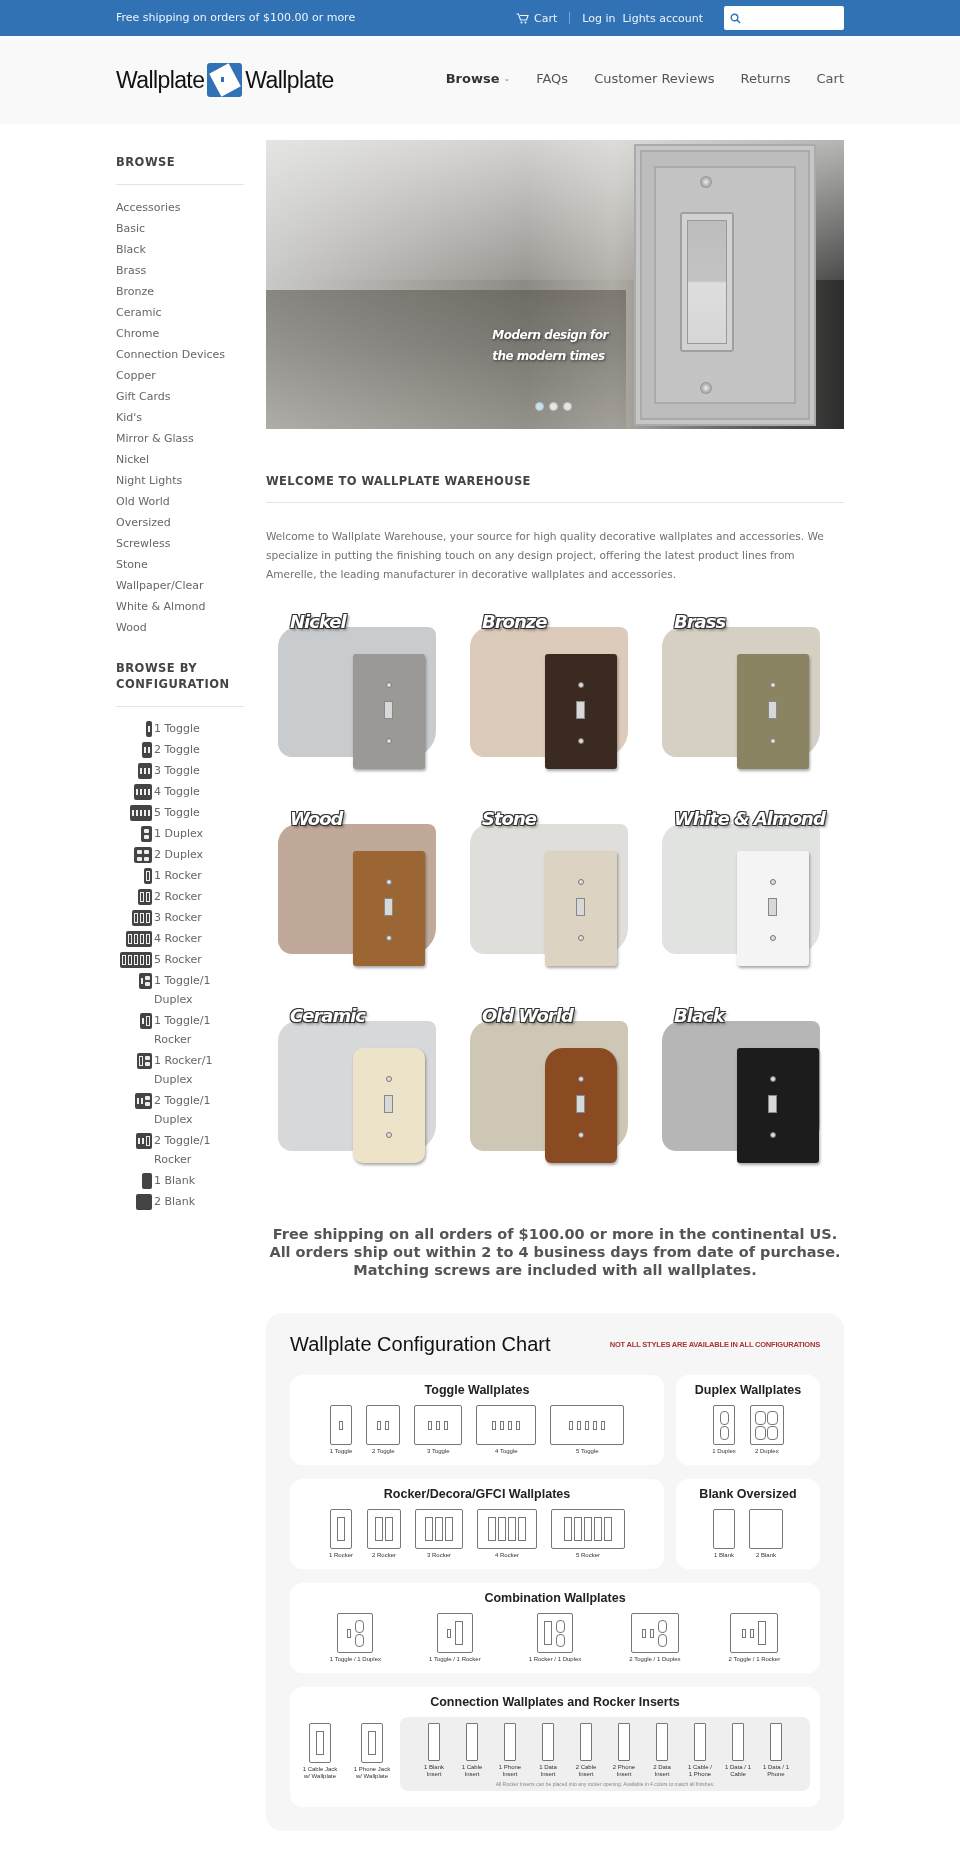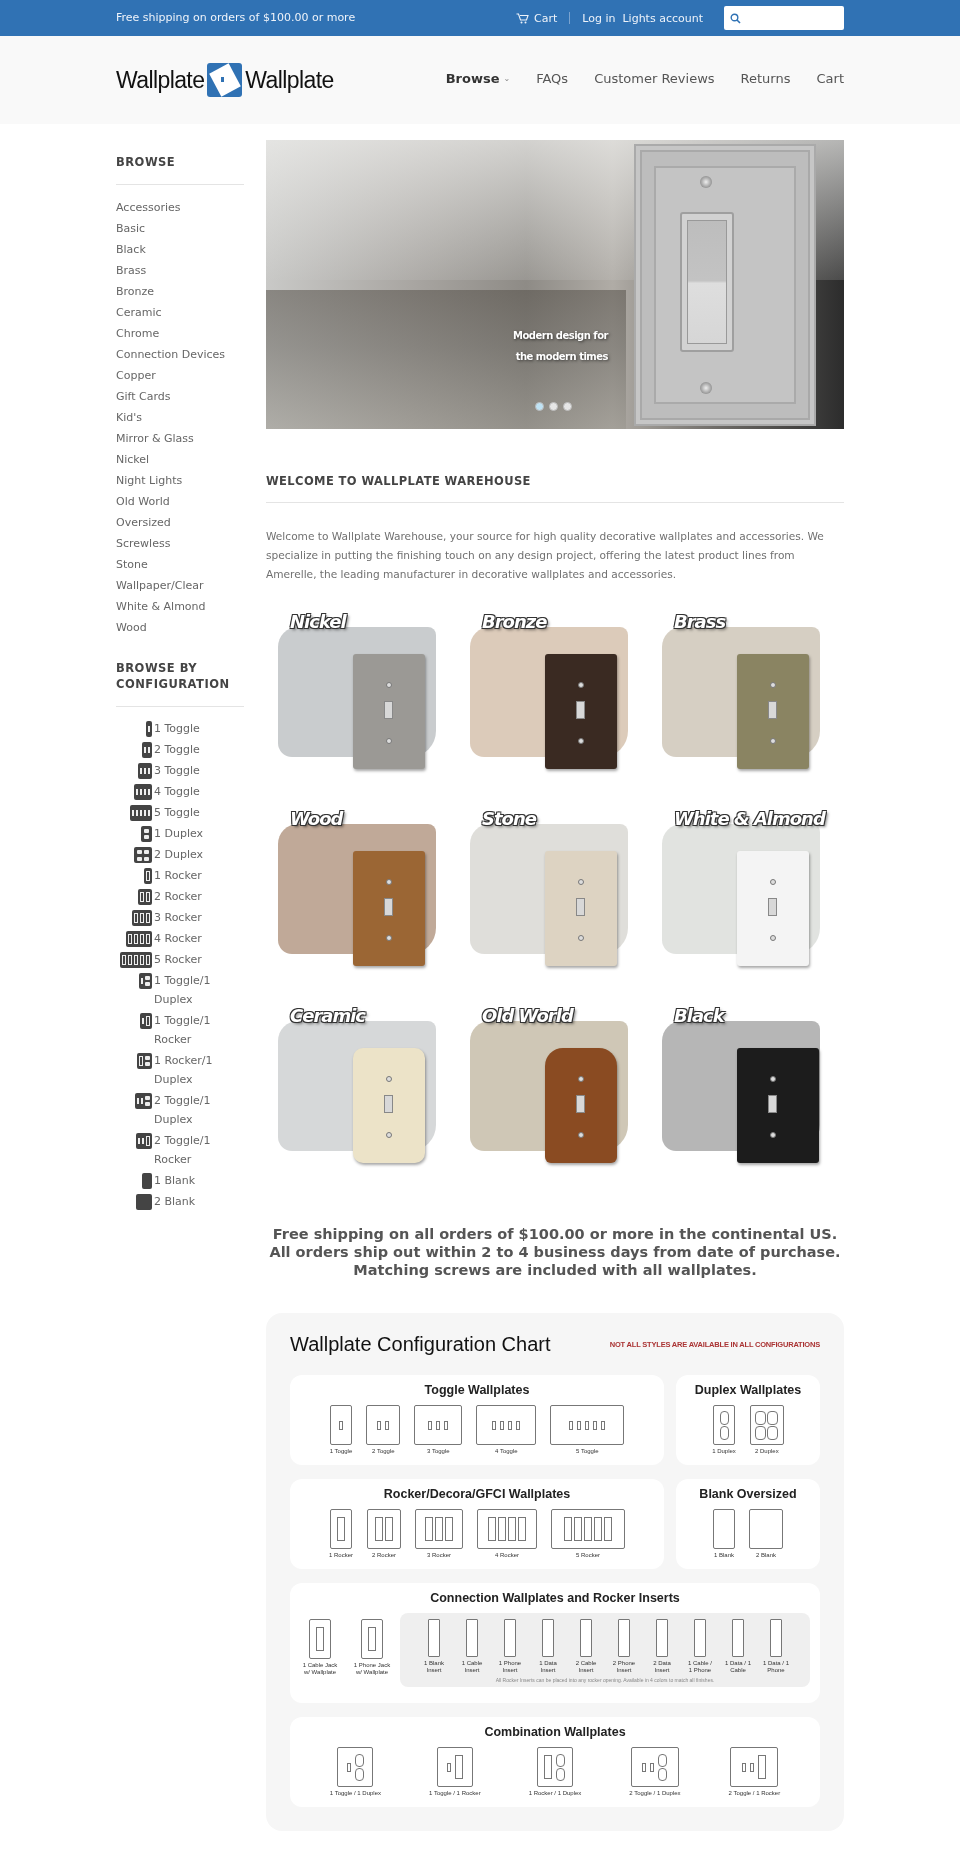--- a/index.html
+++ b/index.html
@@ -48,21 +48,21 @@
   .hero { width: 578px; height: 289px; position: relative; overflow: hidden;
           background: linear-gradient(90deg, #c9c9c7 0%, #a9a6a2 25%, #8e8b86 45%, #b0aca6 60%, #6f6c68 78%, #2c2c2c 100%); }
   .hero .blur1 { position: absolute; left: 0; top: 0; width: 580px; height: 140px; background: linear-gradient(180deg, rgba(240,240,238,0.7), rgba(200,200,198,0.2)); }
   .hero .counter { position: absolute; left: 0; top: 150px; width: 360px; height: 140px; background: linear-gradient(180deg, #555049 0%, #6b6862 40%, #9a978f 100%); opacity: 0.55; }
   .hero .plate { position: absolute; left: 374px; top: 10px; width: 170px; height: 270px; background: #bdbdbd; border: 2px solid #a9a9a9; box-shadow: 0 0 0 4px #c6c6c6, 0 0 0 6px #aaa; }
   .hero .plate .inner { position: absolute; left: 12px; top: 14px; right: 12px; bottom: 14px; border: 2px solid #aaa; background: #c4c4c4; }
   .hero .plate .sw { position: absolute; left: 38px; top: 60px; width: 54px; height: 140px; border: 2px solid #9f9f9f; background: #d2d2d2; border-radius: 3px; }
   .hero .plate .sw::before { content: ""; position: absolute; left: 5px; top: 6px; right: 5px; bottom: 6px; background: linear-gradient(180deg, #bdbdbd 0%, #c3c3c3 49%, #dedede 51%, #d6d6d6 100%); border: 1px solid #999; }
   .hero .plate .screw { position: absolute; left: 58px; width: 12px; height: 12px; border-radius: 50%; background: radial-gradient(circle, #eee 0%, #888 80%); }
   .hero .t1 { position: absolute; right: 236px; top: 148px; font-family: "DejaVu Sans", sans-serif; font-style: italic; font-weight: bold; font-size: 28px; color: #fff; text-shadow: 2px 2px 4px rgba(0,0,0,0.55); letter-spacing: -1.2px; white-space: nowrap; }
-  .hero .t2 { position: absolute; right: 236px; top: 185px; font-weight: bold; font-size: 10px; color: #fff; text-shadow: 1px 1px 3px rgba(0,0,0,0.6); text-align: right; line-height: 21px; letter-spacing: -0.5px; }
+  .hero .t2 { position: absolute; right: 236px; top: 185px; font-style: italic; font-weight: bold; font-size: 12px; color: #fff; text-shadow: 1px 1px 3px rgba(0,0,0,0.6); text-align: left; line-height: 21px; letter-spacing: -0.5px; }
   .hero .dots { position: absolute; left: 269px; top: 262px; display: flex; gap: 5px; }
   .hero .dots span { width: 9px; height: 9px; border-radius: 50%; background: #e6e6e6; border: 1px solid #bbb; }
   .hero .dots span.active { background: #bfe3f5; }
 
   .welcome { margin-top: 45px; }
   .welcome h2 { font-size: 11.5px; font-weight: bold; color: #444; letter-spacing: 0.4px; }
   .welcome hr { border: none; border-top: 1px solid #e4e4e4; margin: 14px 0 24px 0; }
   .welcome p { font-size: 10.6px; line-height: 19px; color: #707070; }
 
   .grid { margin-top: 27px; display: grid; grid-template-columns: repeat(3, 192px); row-gap: 19px; }
@@ -617,20 +617,74 @@
               </div>
             <div class="it">
                 <div class="pl" style="width:34px"></div>
                 <span class="lb">2 Blank</span>
               </div>
           </div>
         </div>
       </div>
 
       <div class="row">
+        <div class="box" style="flex:1;">
+          <h4>Combination Wallplates</h4>
+          <div class="items" style="gap:48px;">
+            <div class="it">
+                <div class="pl" style="width:36px">
+                  <i></i>
+                  <span style="display:flex;flex-direction:column;gap:1px">
+                    <u style="height:13px"></u>
+                    <u style="height:13px"></u>
+                  </span>
+                </div>
+                <span class="lb">1 Toggle / 1 Duplex</span>
+              </div>
+            <div class="it">
+                <div class="pl" style="width:36px">
+                  <i></i>
+                  <b></b>
+                </div>
+                <span class="lb">1 Toggle / 1 Rocker</span>
+              </div>
+            <div class="it">
+                <div class="pl" style="width:36px">
+                  <b></b>
+                  <span style="display:flex;flex-direction:column;gap:1px">
+                    <u style="height:13px"></u>
+                    <u style="height:13px"></u>
+                  </span>
+                </div>
+                <span class="lb">1 Rocker / 1 Duplex</span>
+              </div>
+            <div class="it">
+                <div class="pl" style="width:48px">
+                  <i></i>
+                  <i></i>
+                  <span style="display:flex;flex-direction:column;gap:1px">
+                    <u style="height:13px"></u>
+                    <u style="height:13px"></u>
+                  </span>
+                </div>
+                <span class="lb">2 Toggle / 1 Duplex</span>
+              </div>
+            <div class="it">
+                <div class="pl" style="width:48px">
+                  <i></i>
+                  <i></i>
+                  <b></b>
+                </div>
+                <span class="lb">2 Toggle / 1 Rocker</span>
+              </div>
+          </div>
+        </div>
+      </div>
+
+      <div class="row">
         <div class="box" style="flex:1;padding-bottom:16px;">
           <h4>Connection Wallplates and Rocker Inserts</h4>
           <div style="display:flex;gap:8px;align-items:flex-start;">
             <div class="items" style="gap:12px;padding-top:6px;">
               <div class="it">
                   <div class="pl" style="width:22px">
                     <b></b>
                   </div>
                   <span class="lb" style="white-space:normal;width:40px;">1 Cable Jack w/ Wallplate</span>
                 </div>
@@ -682,70 +736,16 @@
                 <div class="it">
                     <div class="insert"></div>
                     <span class="lb" style="white-space:normal;width:28px;">1 Data / 1 Phone</span>
                   </div>
               </div>
               <div class="foot">All Rocker Inserts can be placed into any rocker opening. Available in 4 colors to match all finishes.</div>
             </div>
           </div>
         </div>
       </div>
-
-      <div class="row">
-        <div class="box" style="flex:1;">
-          <h4>Combination Wallplates</h4>
-          <div class="items" style="gap:48px;">
-            <div class="it">
-                <div class="pl" style="width:36px">
-                  <i></i>
-                  <span style="display:flex;flex-direction:column;gap:1px">
-                    <u style="height:13px"></u>
-                    <u style="height:13px"></u>
-                  </span>
-                </div>
-                <span class="lb">1 Toggle / 1 Duplex</span>
-              </div>
-            <div class="it">
-                <div class="pl" style="width:36px">
-                  <i></i>
-                  <b></b>
-                </div>
-                <span class="lb">1 Toggle / 1 Rocker</span>
-              </div>
-            <div class="it">
-                <div class="pl" style="width:36px">
-                  <b></b>
-                  <span style="display:flex;flex-direction:column;gap:1px">
-                    <u style="height:13px"></u>
-                    <u style="height:13px"></u>
-                  </span>
-                </div>
-                <span class="lb">1 Rocker / 1 Duplex</span>
-              </div>
-            <div class="it">
-                <div class="pl" style="width:48px">
-                  <i></i>
-                  <i></i>
-                  <span style="display:flex;flex-direction:column;gap:1px">
-                    <u style="height:13px"></u>
-                    <u style="height:13px"></u>
-                  </span>
-                </div>
-                <span class="lb">2 Toggle / 1 Duplex</span>
-              </div>
-            <div class="it">
-                <div class="pl" style="width:48px">
-                  <i></i>
-                  <i></i>
-                  <b></b>
-                </div>
-                <span class="lb">2 Toggle / 1 Rocker</span>
-              </div>
-          </div>
-        </div>
-      </div>
     </div>
     <div style="height:40px;"></div>
   </section>
 </div>
 
 </body></html>

